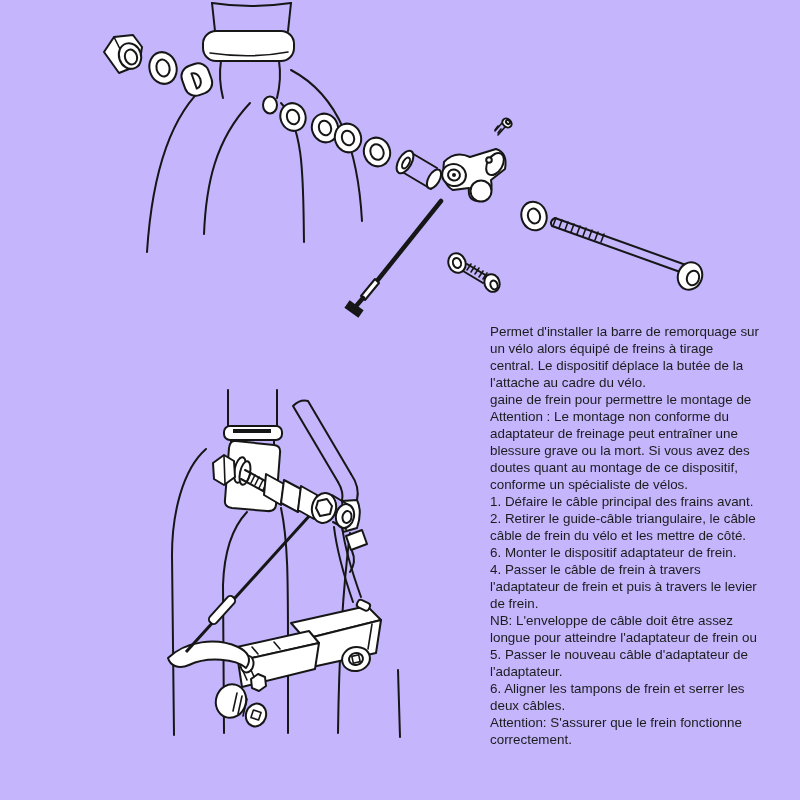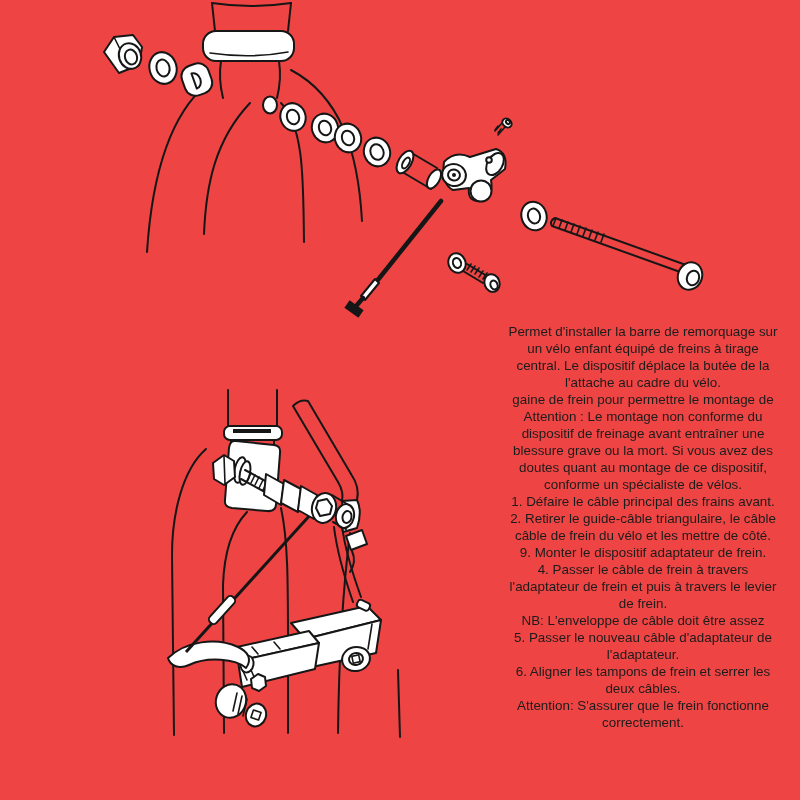--- a/index.html
+++ b/index.html
@@ -1,17 +1,17 @@
 <!DOCTYPE html>
 <html><head>
 <meta charset="utf-8">
 <style>
   html,body{margin:0;padding:0;background:#ffffff;}
-  .canvas{position:relative;width:800px;height:800px;background:#ef4444;overflow:hidden;
-          font-family:"Liberation Sans", sans-serif;text-align:center;}
+  .canvas{position:relative;width:800px;height:800px;background:#c4b5fd;overflow:hidden;
+          font-family:"Liberation Sans", sans-serif;}
   .fig{position:absolute;}
   .textblock{position:absolute;left:490px;top:323px;width:306px;z-index:3;
              font-size:13.4px;line-height:17px;color:#1c1c1c;
              font-family:"Liberation Sans", sans-serif;}
   .tline{height:17px;white-space:nowrap;}
   
   .ln{fill:none;stroke:#161616;stroke-width:2;stroke-linecap:round;stroke-linejoin:round;}
   .fw{fill:#ffffff;stroke:#161616;stroke-width:2;stroke-linejoin:round;}
   .fi{fill:#161616;stroke:none;}
   .th{stroke-width:4.5;}
@@ -211,37 +211,38 @@
       <ellipse class="fw" cx="231" cy="701" rx="15" ry="17" transform="rotate(18 231 701)"></ellipse>
       <path class="ln tn" d="M237,693 L233,711 M242,696 L238,714 M247,699 L243,716"></path>
       <ellipse class="fw" cx="256" cy="715" rx="10" ry="11.5" transform="rotate(18 256 715)"></ellipse>
       <rect class="ln tn" x="252" y="711" width="8" height="8" transform="rotate(18 256 715)"></rect>
     </g>
   </svg>
 
   <div class="textblock">
 
   <div class="tline">Permet d'installer la barre de remorquage sur</div>
-      <div class="tline">un vélo enfant équipé de freins à tirage</div>
+      <div class="tline">un vélo alors équipé de freins à tirage</div>
       <div class="tline">central. Le dispositif déplace la butée de la</div>
       <div class="tline">l'attache au cadre du vélo.</div>
       <div class="tline">gaine de frein pour permettre le montage de</div>
       <div class="tline">Attention : Le montage non conforme du</div>
-      <div class="tline">dispositif de freinage avant entraîner une</div>
+      <div class="tline">adaptateur de freinage peut entraîner une</div>
       <div class="tline">blessure grave ou la mort. Si vous avez des</div>
       <div class="tline">doutes quant au montage de ce dispositif,</div>
       <div class="tline">conforme un spécialiste de vélos.</div>
       <div class="tline">1. Défaire le câble principal des frains avant.</div>
       <div class="tline">2. Retirer le guide-câble triangulaire, le câble</div>
       <div class="tline">câble de frein du vélo et les mettre de côté.</div>
-      <div class="tline">9. Monter le dispositif adaptateur de frein.</div>
+      <div class="tline">6. Monter le dispositif adaptateur de frein.</div>
       <div class="tline">4. Passer le câble de frein à travers</div>
       <div class="tline">l'adaptateur de frein et puis à travers le levier</div>
       <div class="tline">de frein.</div>
       <div class="tline">NB: L'enveloppe de câble doit être assez</div>
+      <div class="tline">longue pour atteindre l'adaptateur de frein ou</div>
       <div class="tline">5. Passer le nouveau câble d'adaptateur de</div>
       <div class="tline">l'adaptateur.</div>
       <div class="tline">6. Aligner les tampons de frein et serrer les</div>
       <div class="tline">deux câbles.</div>
       <div class="tline">Attention: S'assurer que le frein fonctionne</div>
       <div class="tline">correctement.</div>
     </div>
 
 </div>
 

